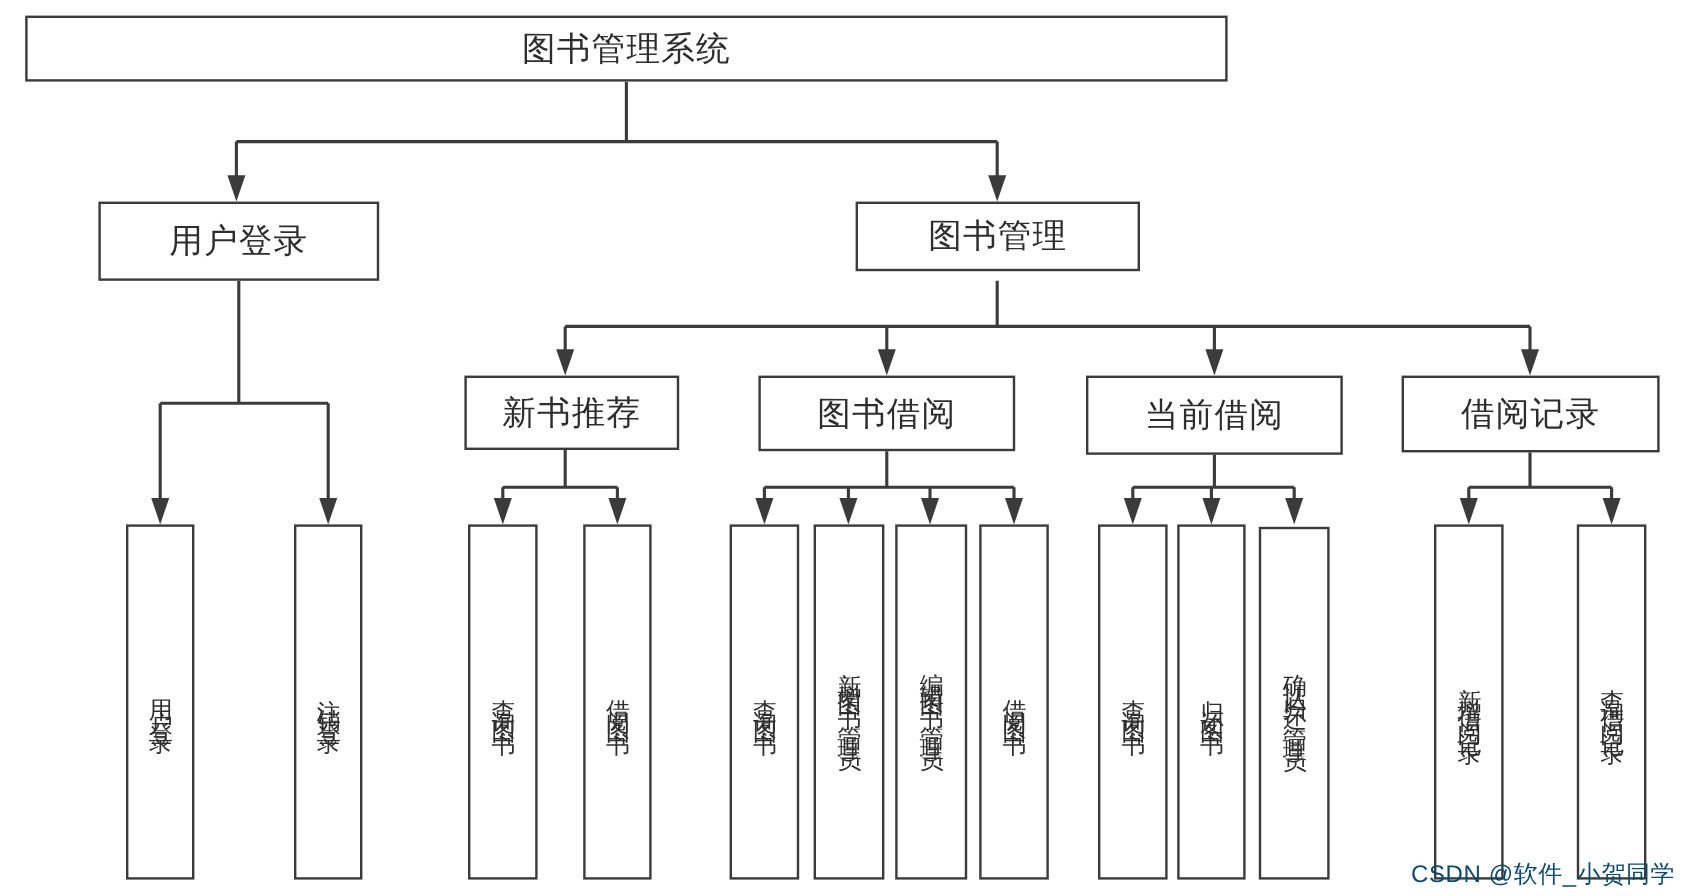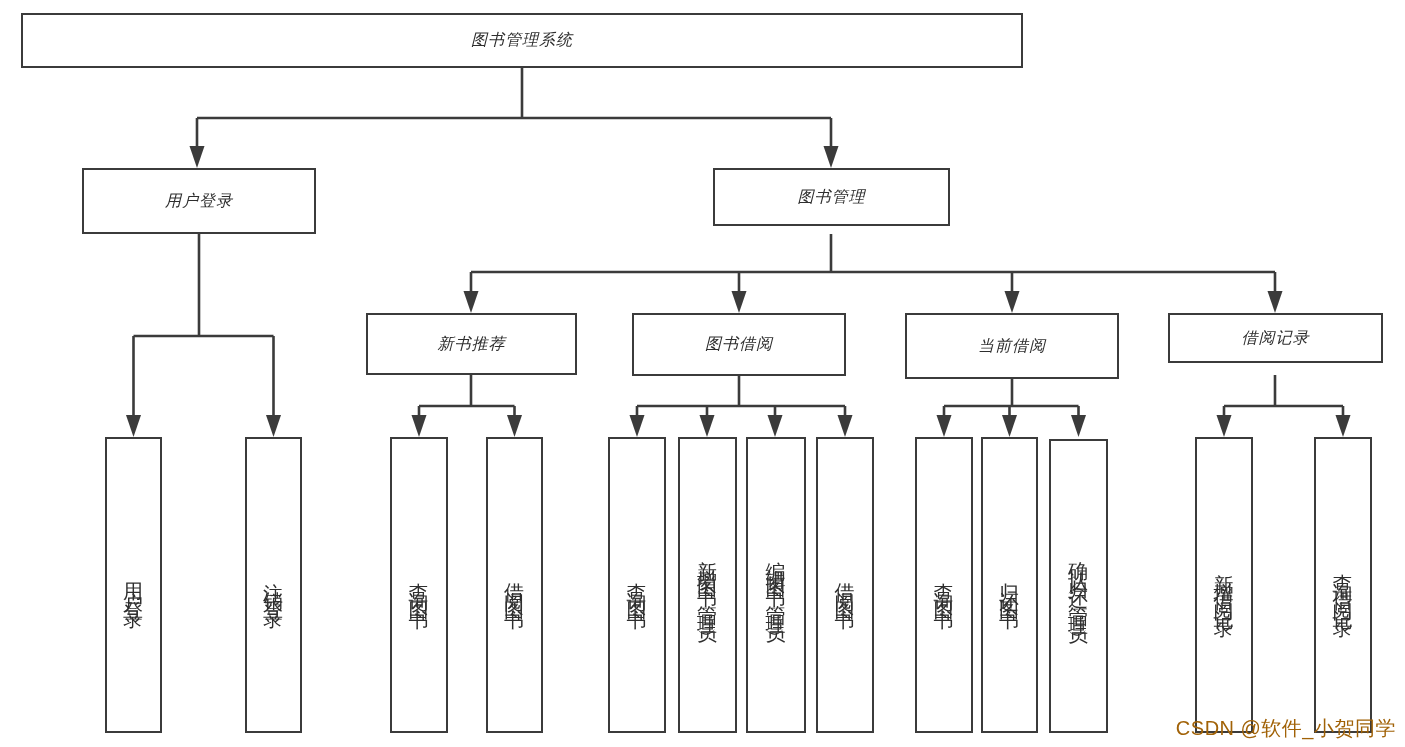--- a/index.html
+++ b/index.html
@@ -35,40 +35,39 @@
     position: absolute;
     box-sizing: border-box;
     background: #ffffff;
     border: 2.6px solid #3b3b3b;
     display: flex;
     align-items: center;
     justify-content: center;
     z-index: 2;
   }
   .node-h {
-    font-size: 16px;
+    font-size: 28px;
     letter-spacing: 1px;
-    font-style: italic;
   }
   .node-v {
     font-size: 20px;
   }
   .node-v .vtext {
     writing-mode: vertical-rl;
     letter-spacing: 9px;
     line-height: 1;
     white-space: nowrap;
   }
   #watermark {
     position: absolute;
     right: 9px;
     bottom: 5px;
     z-index: 3;
     font-size: 20px;
-    color: #a16207;
+    color: #0c4a6e;
     letter-spacing: 0.5px;
     white-space: nowrap;
   }
 </style>
 </head>
 <body>
 
 <div id="stage">
 
   <svg id="wires" width="1405" height="747" viewBox="0 0 1405 747">
@@ -125,30 +124,30 @@
     <span>图书管理系统</span>
   </div>
 
   <div class="node node-h" style="left:82px; top:168px; width:234px; height:66px;">
     <span>用户登录</span>
   </div>
   <div class="node node-h" style="left:713px; top:168px; width:237px; height:58px;">
     <span>图书管理</span>
   </div>
 
-  <div class="node node-h" style="left:366px; top:313px; width:211px; height:62px;">
+  <div class="node node-h" style="left:387px; top:313px; width:179px; height:62px;">
     <span>新书推荐</span>
   </div>
   <div class="node node-h" style="left:632px; top:313px; width:214px; height:63px;justify-content:center;">
     <span>图书借阅</span>
   </div>
   <div class="node node-h" style="left:905px; top:313px; width:214px; height:66px;">
     <span>当前借阅</span>
   </div>
-  <div class="node node-h" style="left:1168px; top:313px; width:215px; height:50px;">
+  <div class="node node-h" style="left:1168px; top:313px; width:215px; height:64px;">
     <span>借阅记录</span>
   </div>
 
   <div class="node node-v" style="left:105px; top:437px; width:57px; height:296px;">
     <span class="vtext">用户登录</span>
   </div>
   <div class="node node-v" style="left:245px; top:437px; width:57px; height:296px;">
     <span class="vtext">注销登录</span>
   </div>
 

